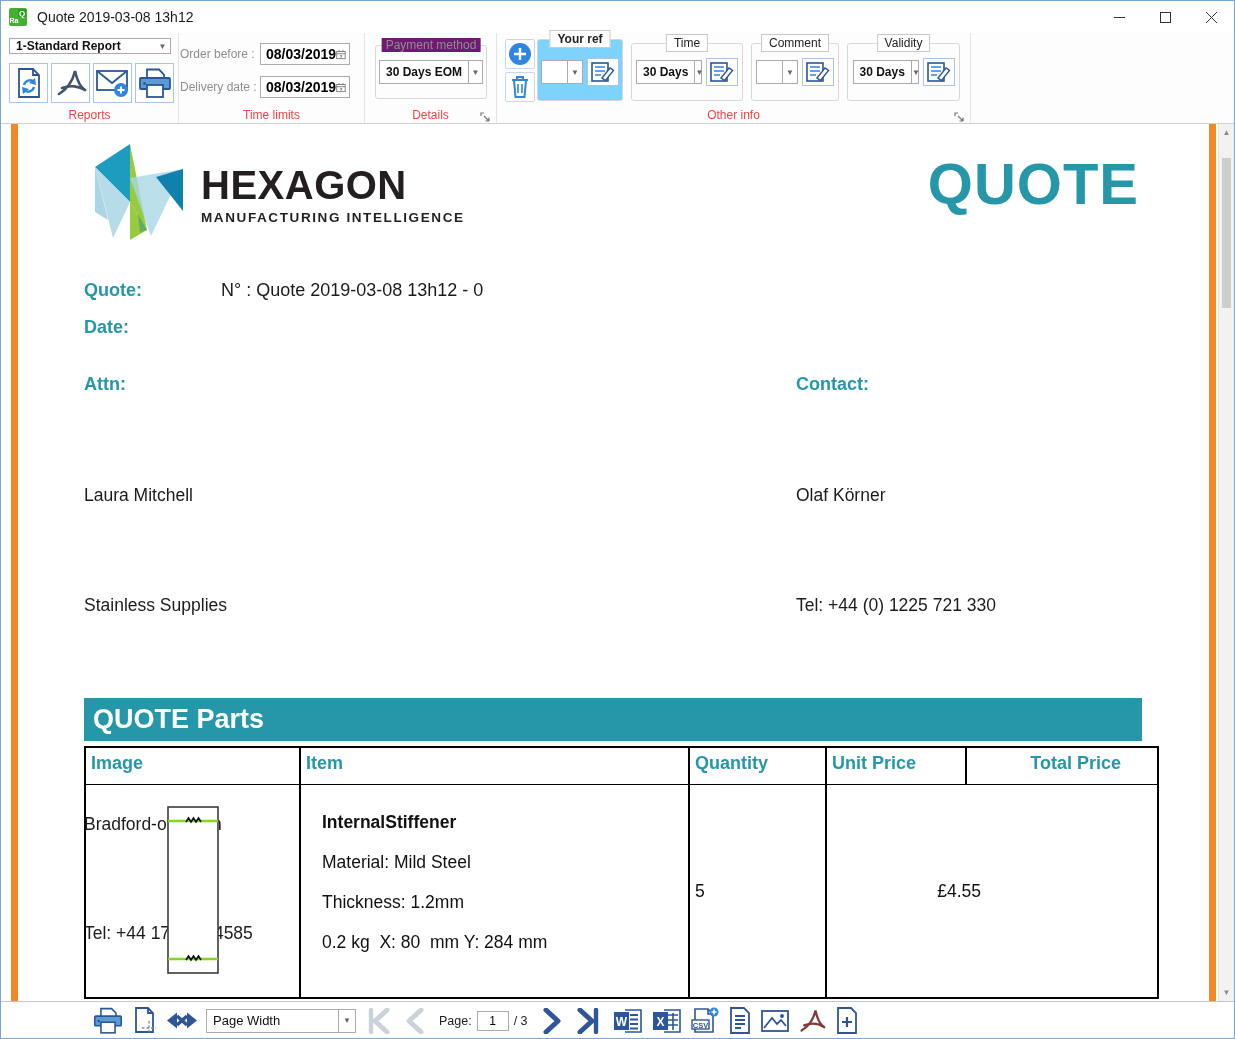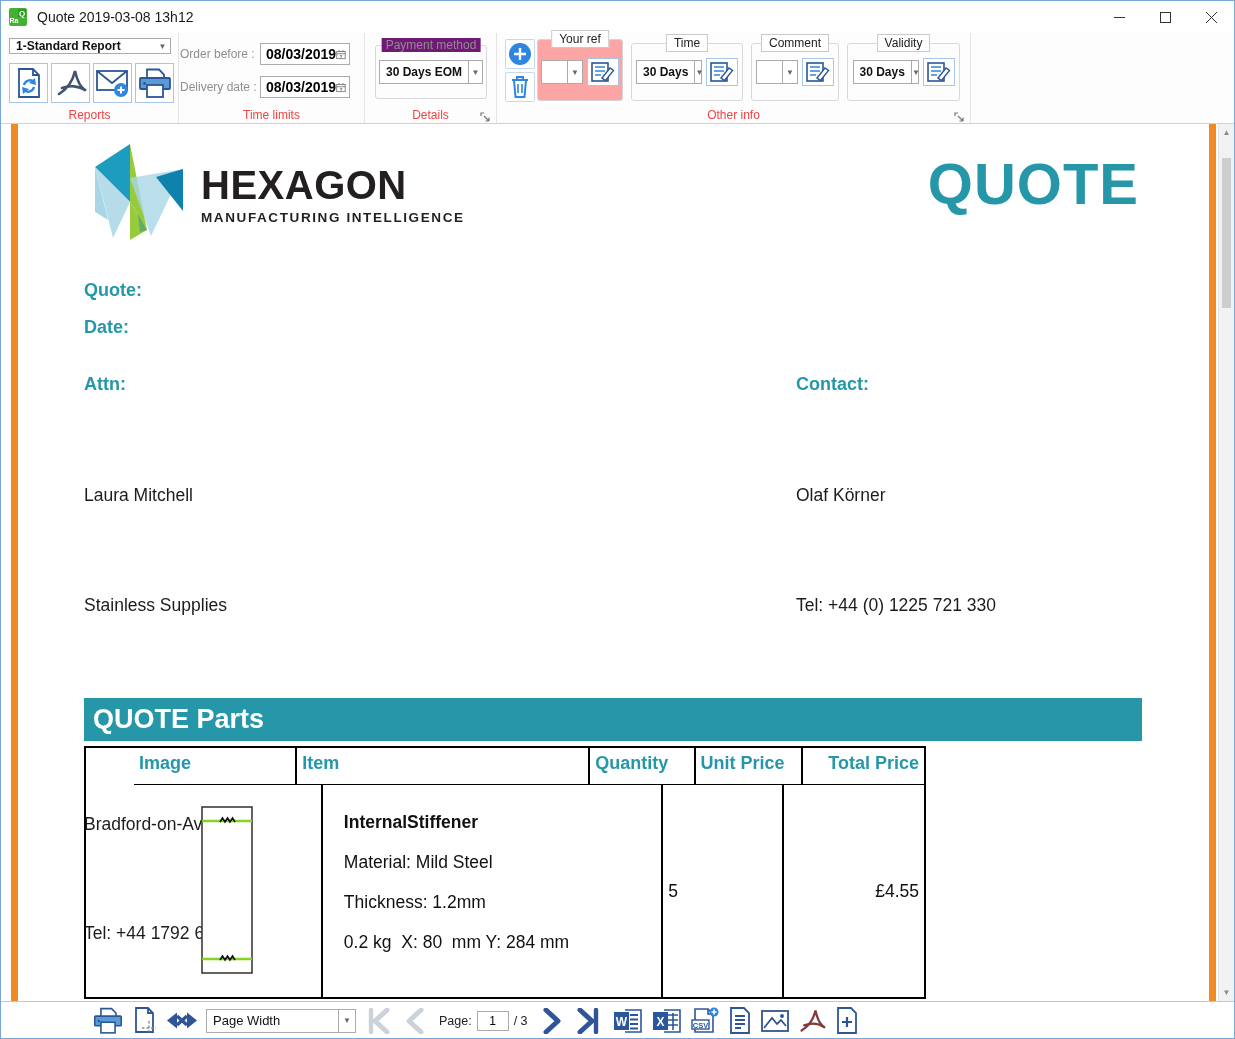--- a/index.html
+++ b/index.html
@@ -28,21 +28,21 @@
   .report-btns { position:absolute; left:8px; top:30px; display:flex; gap:3px; }
   .icon-btn { width:39px; height:40px; border:1px solid #a9c6e8; background:#fff; display:flex; align-items:center; justify-content:center; }
   .trow { position:absolute; left:1px; display:flex; align-items:center; }
   .trow .tl-label { font-size:12px; color:#8e8e8e; width:80px; }
   .date-input { width:90px; height:22px; border:1px solid #ababab; background:#fff; display:flex; align-items:center; padding:0 3px 0 5px; }
   .date-input .dval { font-size:14px; font-weight:bold; flex:1;text-align:right; }
   .frame { position:absolute; border:1px solid #d8d8d8; border-radius:3px; }
   .frame-legend { position:absolute; top:-8px; left:50%; transform:translateX(-50%); font-size:12px; color:#8e8e8e; background:#701a75; padding:0 4px; white-space:nowrap; }
   .mini-group { position:absolute; top:10px; height:58px; border:1px solid #d8d8d8; border-radius:3px; }
   .mini-legend { position:absolute; top:-10px; left:50%; transform:translateX(-50%); font-size:12px; color:#222; background:#fff; border:1px solid #c9c9c9; padding:1px 7px; white-space:nowrap; }
-  .mini-hl { background:#fca5a5; border-color:#d5d5d5; }
+  .mini-hl { background:#7dd3fc; border-color:#d5d5d5;font-weight:bold; }
   .mini-hl .mini-legend { background:#fff; }
   .mini-controls { position:absolute; top:14px; left:0; width:100%; display:flex; justify-content:center; align-items:center; gap:4px; }
   .combo-sm { height:24px; background:#fff; }
   .edit-btn { width:32px; height:28px; border:1px solid #a9c6e8; background:#fff; display:flex; align-items:center; justify-content:center; }
   .sq-btn { position:absolute; width:30px; height:30px; border:1px solid #c6d8ee; background:#fff; display:flex; align-items:center; justify-content:center; border-radius:2px; }
   .launcher { position:absolute; bottom:3px; right:5px; width:11px; height:11px; }
   
   .doc-area { position:relative; height:877px; background:#fff; overflow:hidden; }
   .stripe { position:absolute; top:0; bottom:0; width:7px; background:#f08a24; }
   .stripe-left { left:10px; } .stripe-right { right:18px; }
@@ -51,21 +51,21 @@
   .sb-arrow { position:absolute; left:0; width:100%; text-align:center; font-size:8px; color:#8a8a8a; }
   .doc-title { position:absolute; top:26px; right:95px; font-size:58px; font-weight:bold; color:#2697a8; letter-spacing:1px; }
   .brand { position:absolute; left:200px; top:40px; }
   .brand-name { font-size:40px; font-weight:bold; color:#231f20; letter-spacing:0.5px; line-height:42px; }
   .brand-tag { font-size:13.5px; color:#231f20; letter-spacing:1.6px; margin-top:4px; font-weight:bold; }
   .logo { position:absolute; left:85px; top:16px; }
   .dline { position:absolute; font-size:18px; color:#1c1c1c; white-space:pre; }
   .dlabel { font-weight:bold; color:#2697a8; }
   .addr { position:absolute; font-size:17.5px; color:#1c1c1c; line-height:36.5px; white-space:pre; }
   .banner { position:absolute; left:83px; top:574px; width:1058px; height:43px; background:#2697a8; color:#fff; font-size:27px; font-weight:bold; line-height:42px; padding-left:9px; }
-  .ptable { position:absolute; left:83px; top:622px; width:842px; border:2px solid #000;padding-left:48px; }
+  .ptable { position:absolute; left:83px; top:622px; width:1075px; border:2px solid #000; }
   .prow { display:flex; }
   .pcell { border-right:2px solid #000; padding:5px; overflow:hidden; }
   .pcell:last-child { border-right:none; }
   .phead .pcell { font-size:18px; font-weight:bold; color:#2697a8; height:36px; }
   .phead { border-bottom:1px solid #000; }
   .pbody { height:212px; }
   .c-img { width:215px; } .c-item { width:389px; } .c-qty { width:137px; } .c-unit { width:140px; } .c-total { width:159px; text-align:right; }
   .item-lines { padding:22px 0 0 16px; font-size:17.5px; color:#111; }
   .item-lines div { margin-bottom:19px; white-space:pre; }
   .item-name { font-weight:bold; }
@@ -313,20 +313,21 @@
     <polygon points="44,62 61,90 44,100" fill="#97ca3d"></polygon>
     <polygon points="52,74 61,90 54,92" fill="#5faf63"></polygon>
   </svg>
   <div class="brand">
     <div class="brand-name">HEXAGON</div>
     <div class="brand-tag">MANUFACTURING INTELLIGENCE</div>
   </div>
   <div class="doc-title">QUOTE</div>
 
   <div class="dline dlabel" style="left:83px; top:156px;">Quote:</div>
+  <div class="dline" style="left:220px; top:156px;">N° : Quote 2019-03-08 13h12 - 0</div>
   <div class="dline dlabel" style="left:83px; top:193px;">Date:</div>
 
   <div class="dline dlabel" style="left:83px; top:250px;">Attn:</div>
   <div class="addr" style="left:83px; top:280px;">
     <div>Laura Mitchell</div>
     <div>Stainless Supplies</div>
     <div>Halford ParkBradford Road</div>
     <div>Bradford-on-Avon</div>
     <div>Tel: +44 1792 664585</div>
     

